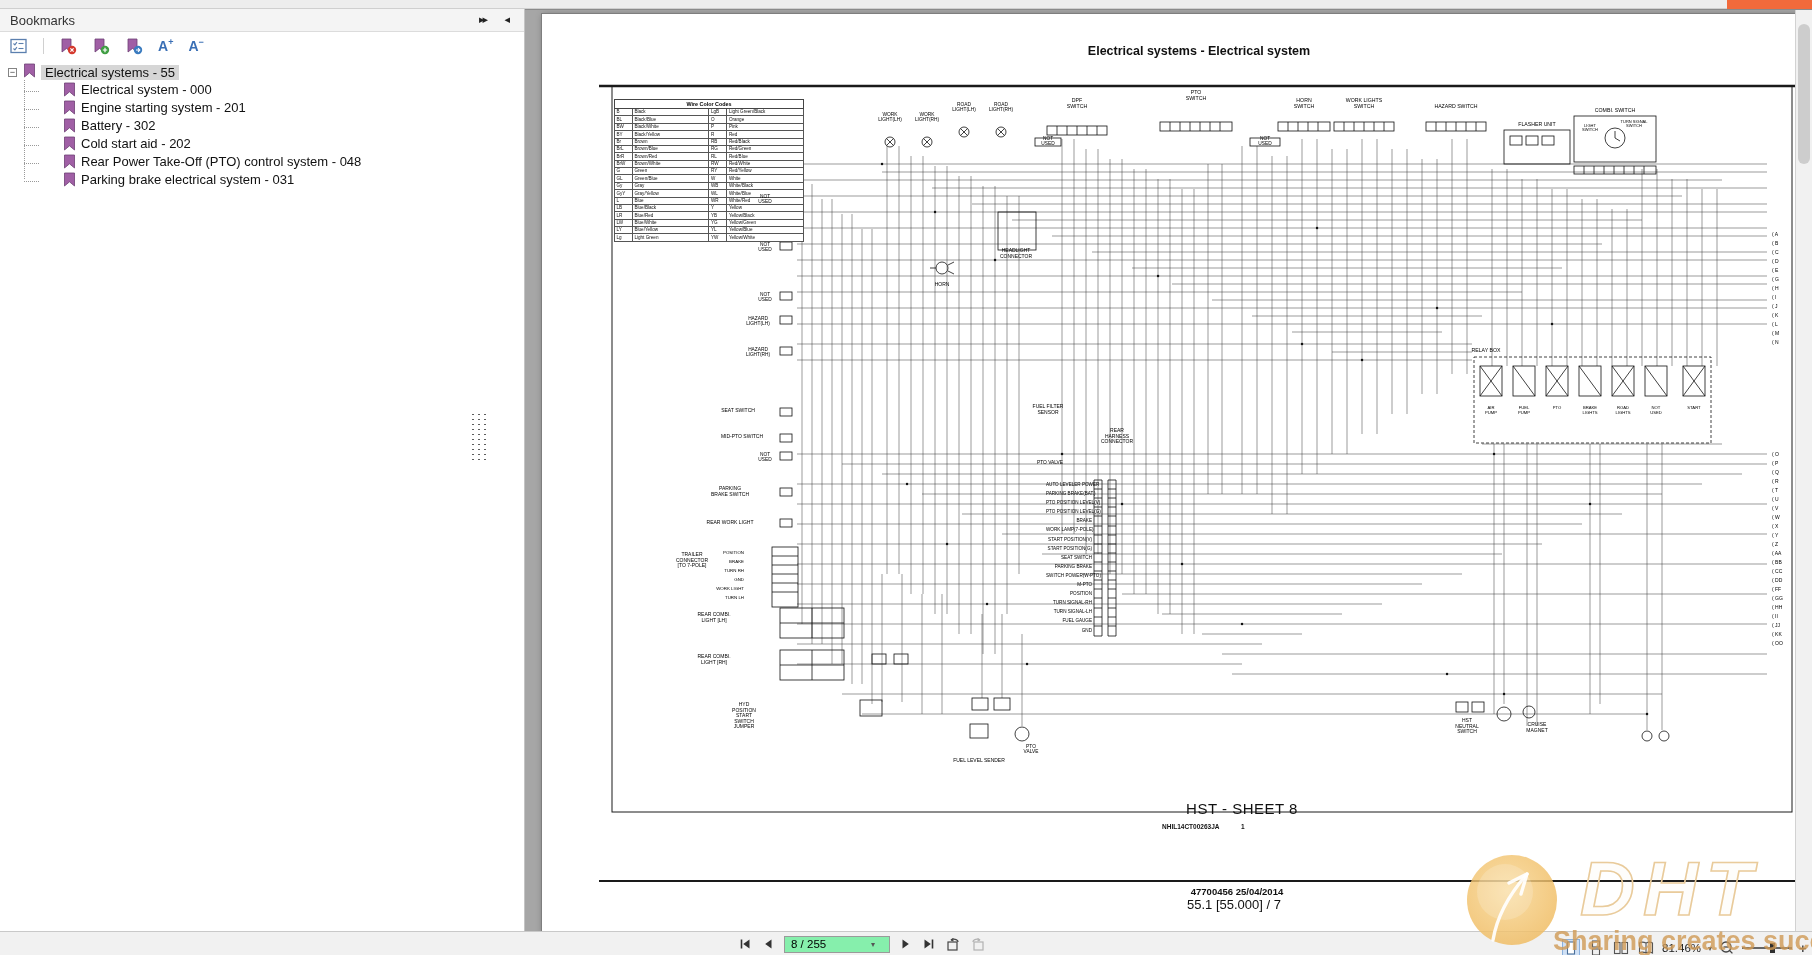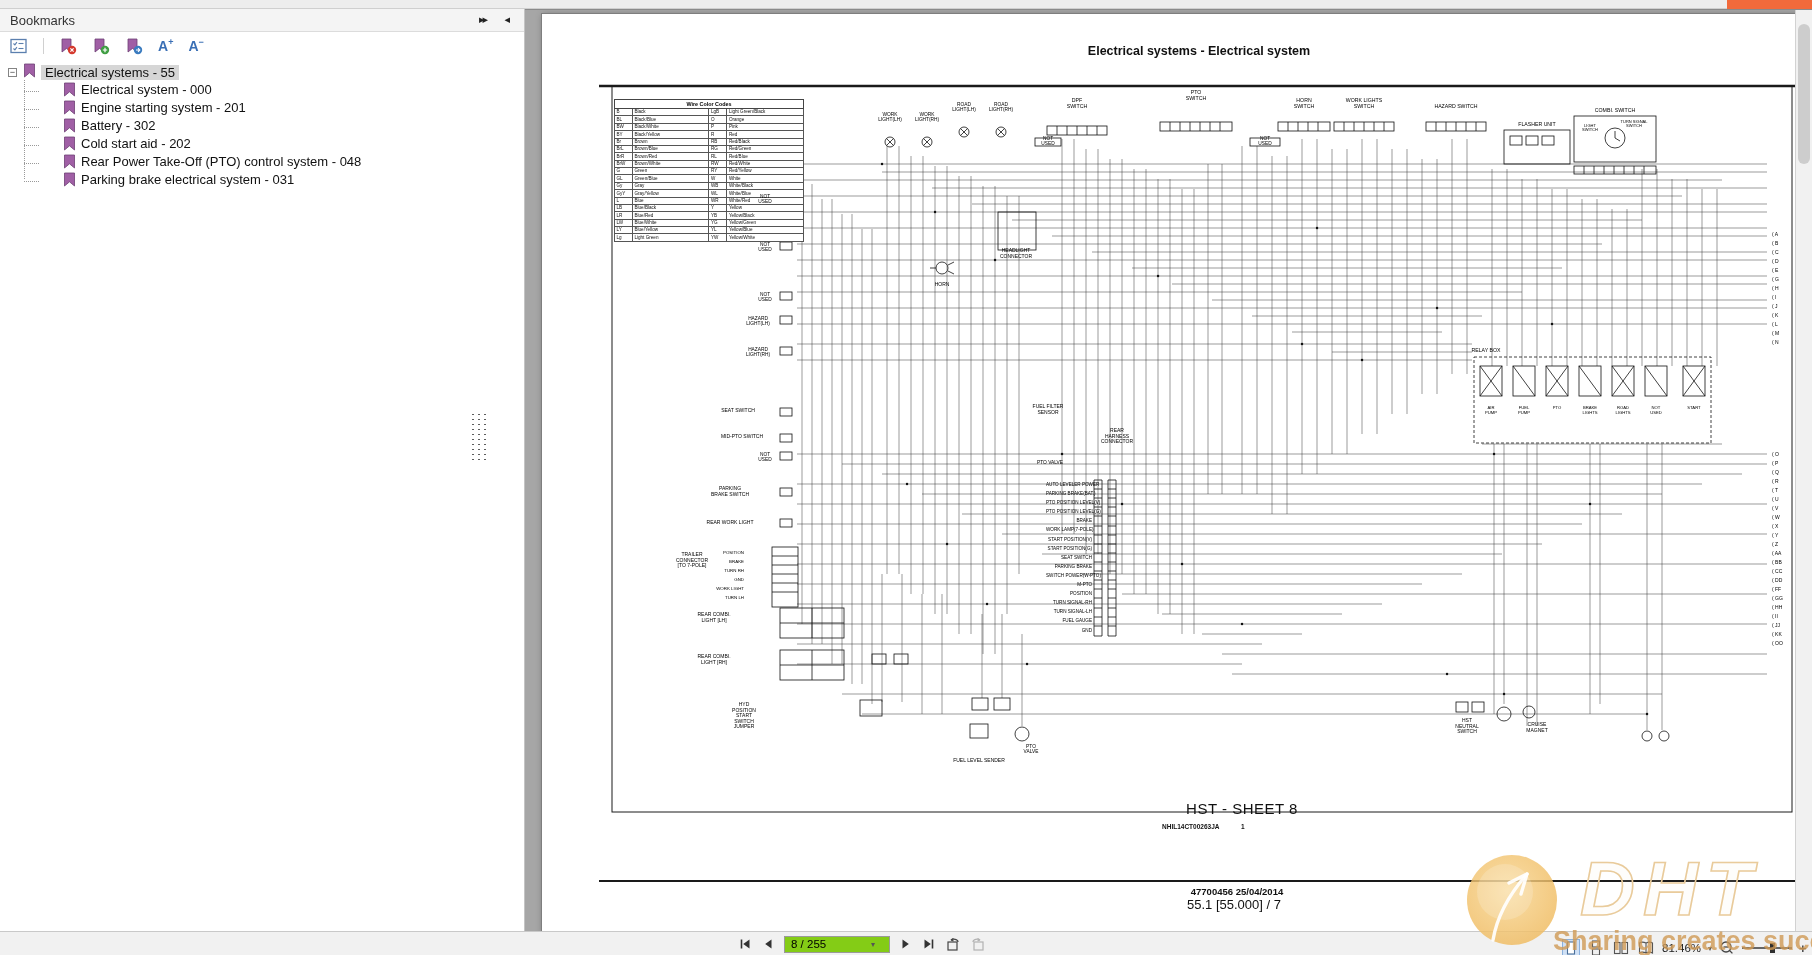--- a/index.html
+++ b/index.html
@@ -79,21 +79,21 @@
   .sheet-code .pagenum { margin-left:20px; }
   .f1 { position:absolute; left:695px; top:872px; transform:translateX(-50%);
     font-size:9.5px; font-weight:bold; color:#111; white-space:nowrap; }
   .f2 { position:absolute; left:692px; top:883px; transform:translateX(-50%);
     font-size:13px; color:#111; white-space:nowrap; }
 
   
   .statusbar { position:absolute; left:0; bottom:0; width:1812px; height:24px; background:#f1f1f1;
     border-top:1px solid #c9c9c9; z-index:6; }
   .nav-group { position:absolute; left:738px; top:0; height:24px; display:flex; align-items:center; gap:9px; }
-  .page-box { width:106px; height:17px; background:#84cc16; border:1px solid #9a9a9a; display:flex;
+  .page-box { width:106px; height:17px; background:#86efac; border:1px solid #9a9a9a; display:flex;
     align-items:center; }
   .page-box input { border:0; outline:0; width:86px; font-size:11.5px; padding-left:6px;
     font-family:"Liberation Sans",sans-serif; background:transparent; }
   .page-box .caret { font-size:8px; color:#555; }
   .zoom-group { position:absolute; left:1562px; top:0; height:32px; display:flex; align-items:center; gap:7px; }
   .layout-ic { width:18px; height:18px; display:flex; align-items:center; justify-content:center; }
   .layout-ic.active { background:#cfe0f5; border:1px solid #8ab0dc; }
   .zoom-text { font-size:11.5px; color:#222; }
   .zcaret { font-size:8px; color:#555; }
   .slider-track { position:relative; width:50px; height:2px; background:#666; }

